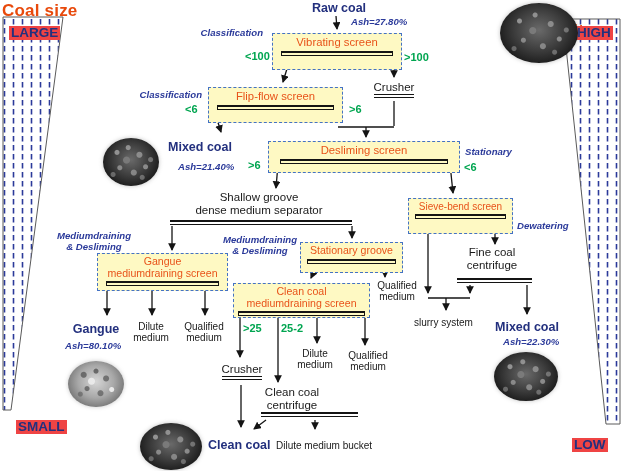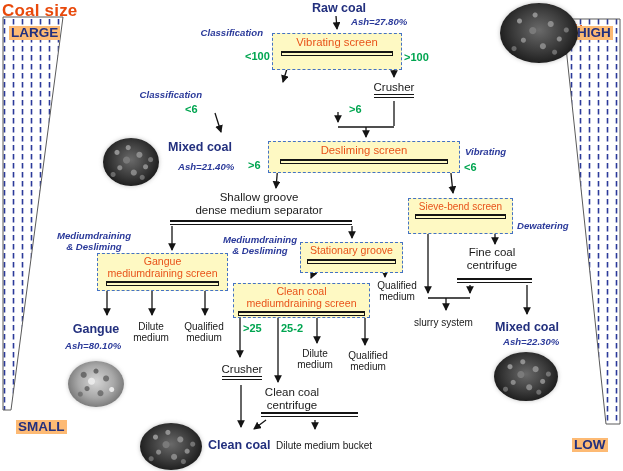--- a/index.html
+++ b/index.html
@@ -4,21 +4,21 @@
 <style>
   html,body{margin:0;padding:0;background:#fff;}
   #canvas{
     position:relative;width:623px;height:471px;background:#fff;overflow:hidden;
     font-family:"Liberation Sans", sans-serif;color:#1a1a1a;
   }
   .abs{position:absolute;}
   svg.layer{position:absolute;left:0;top:0;width:623px;height:471px;}
   
   .title{font-size:17px;font-weight:800;color:#E8490B;letter-spacing:.2px;}
-  .scale-lab{font-size:13.5px;font-weight:800;color:#23307E;background:#fdba74;padding:0 2px;line-height:1;}
+  .scale-lab{font-size:13.5px;font-weight:800;color:#23307E;background:#ef4444;padding:0 2px;line-height:1;}
   
   .box{
     position:absolute;background:#fef9c3;border:1.6px dashed #4472C4;
     display:flex;flex-direction:column;align-items:center;justify-content:flex-start;
     box-sizing:border-box;padding-top:2px;
   }
   .box .bname{color:#E8531A;font-size:11.3px;line-height:1.12;text-align:center;white-space:pre-line;}
   .screenline{height:5px;border-top:2.6px solid #141414;border-bottom:1.2px solid #141414;
     border-left:1.4px solid #141414;border-right:1.4px solid #141414;box-sizing:border-box;}
   .inbox-line{width:88%;margin-top:2px;}
@@ -127,20 +127,24 @@
   <div class="abs scale-lab" style="left:572px;top:438px;">LOW</div>
 
   <div class="abs prod tc" style="left:306px;top:2px;width:66px;">Raw coal</div>
   <div class="abs ash" style="left:351px;top:17px;">Ash=27.80%</div>
 
   <div class="box" style="left:272px;top:33px;width:130px;height:37px;">
     <span class="bname">Vibrating screen</span>
     <div class="screenline inbox-line"></div>
   </div>
 
+  <div class="box" style="left:208px;top:87px;width:135px;height:36px;">
+    <span class="bname">Flip-flow screen</span>
+    <div class="screenline inbox-line"></div>
+  </div>
 
   <div class="box" style="left:268px;top:141px;width:192px;height:32px;">
     <span class="bname">Desliming screen</span>
     <div class="screenline inbox-line"></div>
   </div>
 
   <div class="box" style="left:408px;top:198px;width:105px;height:36px;">
     <span class="bname" style="font-size:10px;">Sieve-bend screen</span>
     <div class="screenline inbox-line"></div>
   </div>
@@ -182,21 +186,21 @@
   <div class="abs grn" style="left:404px;top:52px;">&gt;100</div>
   <div class="abs grn" style="left:185px;top:104px;">&lt;6</div>
   <div class="abs grn" style="left:349px;top:104px;">&gt;6</div>
   <div class="abs grn" style="left:248px;top:160px;">&gt;6</div>
   <div class="abs grn" style="left:464px;top:162px;">&lt;6</div>
   <div class="abs grn" style="left:243px;top:323px;">&gt;25</div>
   <div class="abs grn" style="left:281px;top:323px;">25-2</div>
 
   <div class="abs proc tr" style="left:190px;top:27px;width:73px;">Classification</div>
   <div class="abs proc tr" style="left:138px;top:89px;width:64px;">Classification</div>
-  <div class="abs proc" style="left:465px;top:146px;">Vibrating</div>
+  <div class="abs proc" style="left:465px;top:146px;">Stationary</div>
   <div class="abs proc" style="left:517px;top:220px;">Dewatering</div>
   <div class="abs proc tc" style="left:52px;top:230px;width:84px;">Mediumdraining
 &amp; Desliming</div>
   <div class="abs proc tc" style="left:222px;top:234px;width:76px;">Mediumdraining
 &amp; Desliming</div>
 
   <div class="abs prod" style="left:168px;top:141px;">Mixed coal</div>
   <div class="abs ash" style="left:178px;top:162px;">Ash=21.40%</div>
 
   <div class="abs prod tc" style="left:70px;top:323px;width:52px;">Gangue</div>

